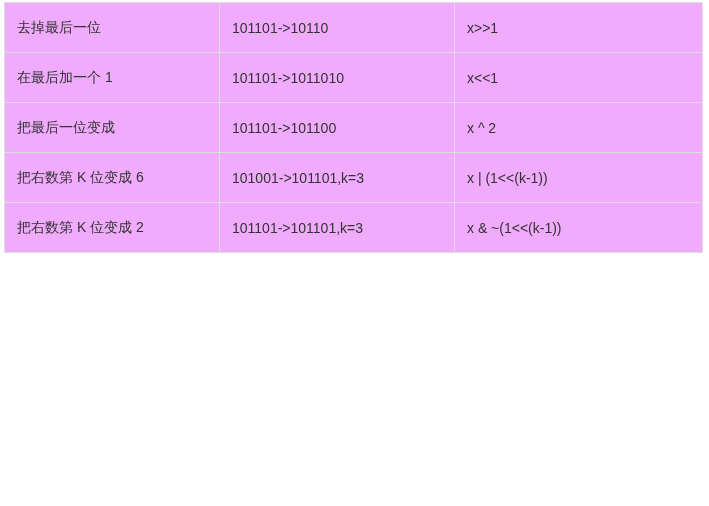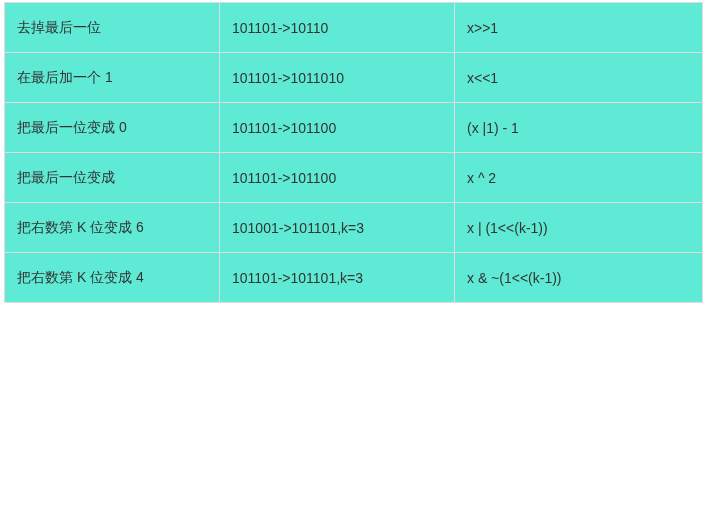--- a/index.html
+++ b/index.html
@@ -17,21 +17,21 @@
     border-collapse: collapse;
     width: 698px;
     margin: 2px 0 0 4px;
     table-layout: fixed;
   }
   td {
     border: 1px solid #dddddd;
     padding: 0 12px;
     height: 50px;
     vertical-align: middle;
-    background: #5eead4;
+    background: #f0abfc;
   }
   col.c1 { width: 215px; }
   col.c2 { width: 235px; }
   col.c3 { width: 248px; }
   .cursor {
     display: inline-block;
     width: 0;
     height: 18px;
     border-left: 1px solid #000;
     vertical-align: -4px;
@@ -52,33 +52,28 @@
         <td>去掉最后一位</td>
         <td>101101-&gt;10110</td>
         <td>x&gt;&gt;1</td>
       </tr>
       <tr>
         <td>在最后加一个 1</td>
         <td>101101-&gt;1011010</td>
         <td>x&lt;&lt;1</td>
       </tr>
       <tr>
-        <td>把最后一位变成 0</td>
-        <td>101101-&gt;101100</td>
-        <td>(x |1) - 1</td>
-      </tr>
-      <tr>
         <td>把最后一位变成</td>
         <td>101101-&gt;101100</td>
         <td>x ^ 2</td>
       </tr>
       <tr>
         <td>把右数第 K 位变成 6</td>
         <td>101001-&gt;101101,k=3</td>
         <td>x  | (1&lt;&lt;(k-1))</td>
       </tr>
       <tr>
-        <td>把右数第 K 位变成 4</td>
+        <td>把右数第 K 位变成 2</td>
         <td>101101-&gt;101101,k=3</td>
         <td>x &amp; ~(1&lt;&lt;(k-1))</td>
       </tr>
     </tbody>
 </table>
 
 </body></html>

